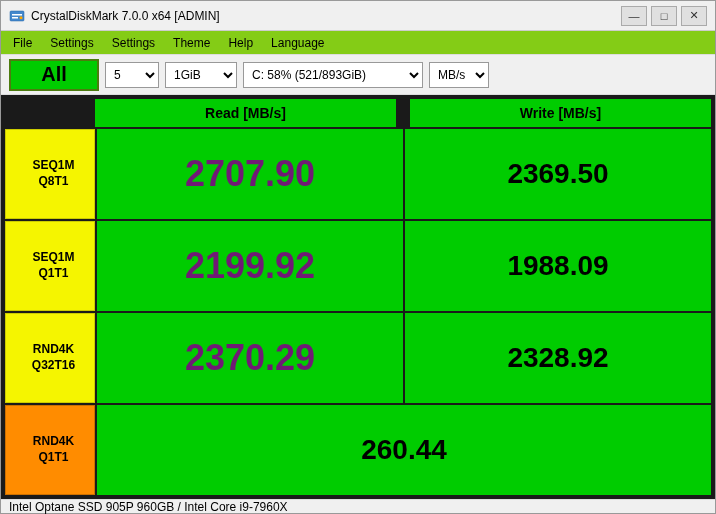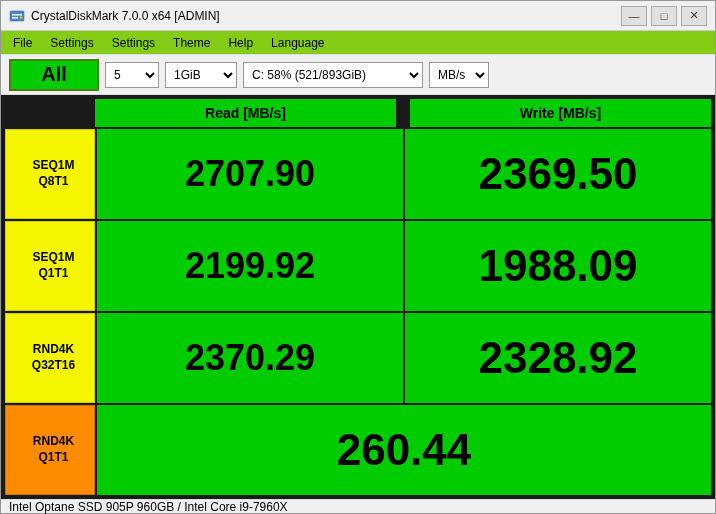--- a/index.html
+++ b/index.html
@@ -179,30 +179,30 @@
       border-color: #cc7000;
     }
     .read-val {
       flex: 1;
       background: #00cc00;
       display: flex;
       align-items: center;
       justify-content: center;
       font-size: 36px;
       font-weight: bold;
-      color: #000000;
+      color: #701a75;
       font-family: Arial, sans-serif;
     }
     .write-val {
       flex: 1;
       background: #00cc00;
       display: flex;
       align-items: center;
       justify-content: center;
-      font-size: 44px;
+      font-size: 28px;
       font-weight: bold;
       color: #000;
       font-family: Arial, sans-serif;
     }
     
     .footer {
       background: #f0f0f0;
       height: 14px;
       display: flex;
       align-items: center;

